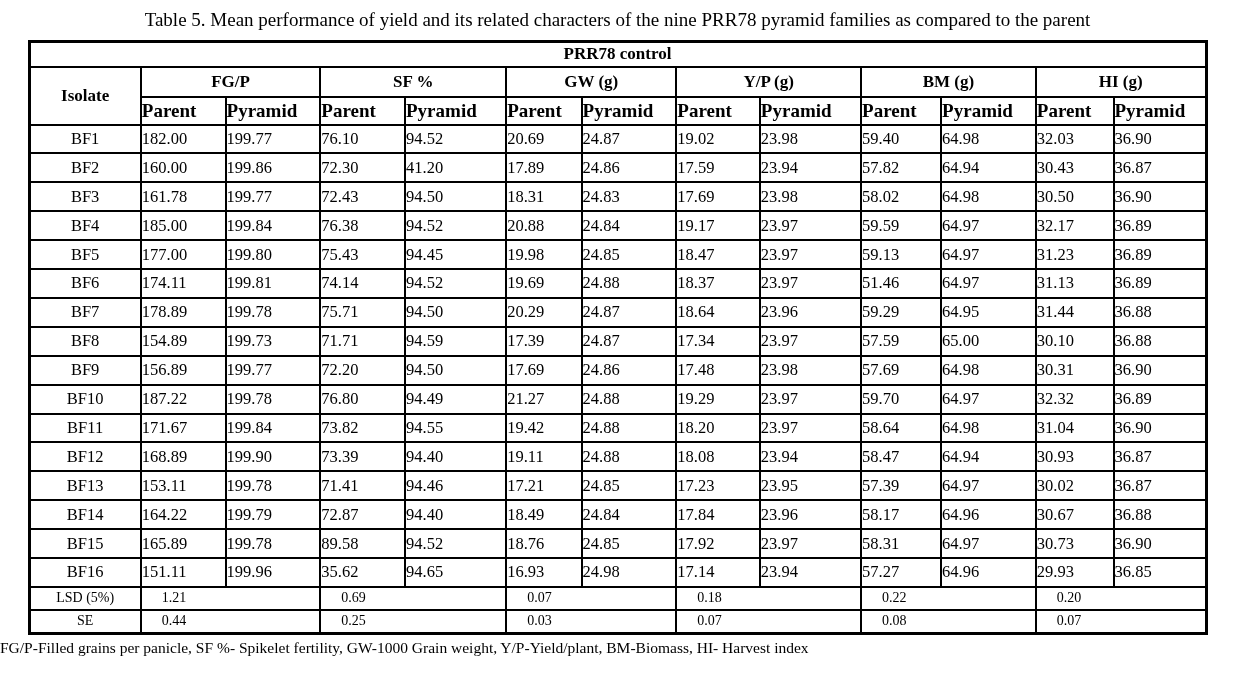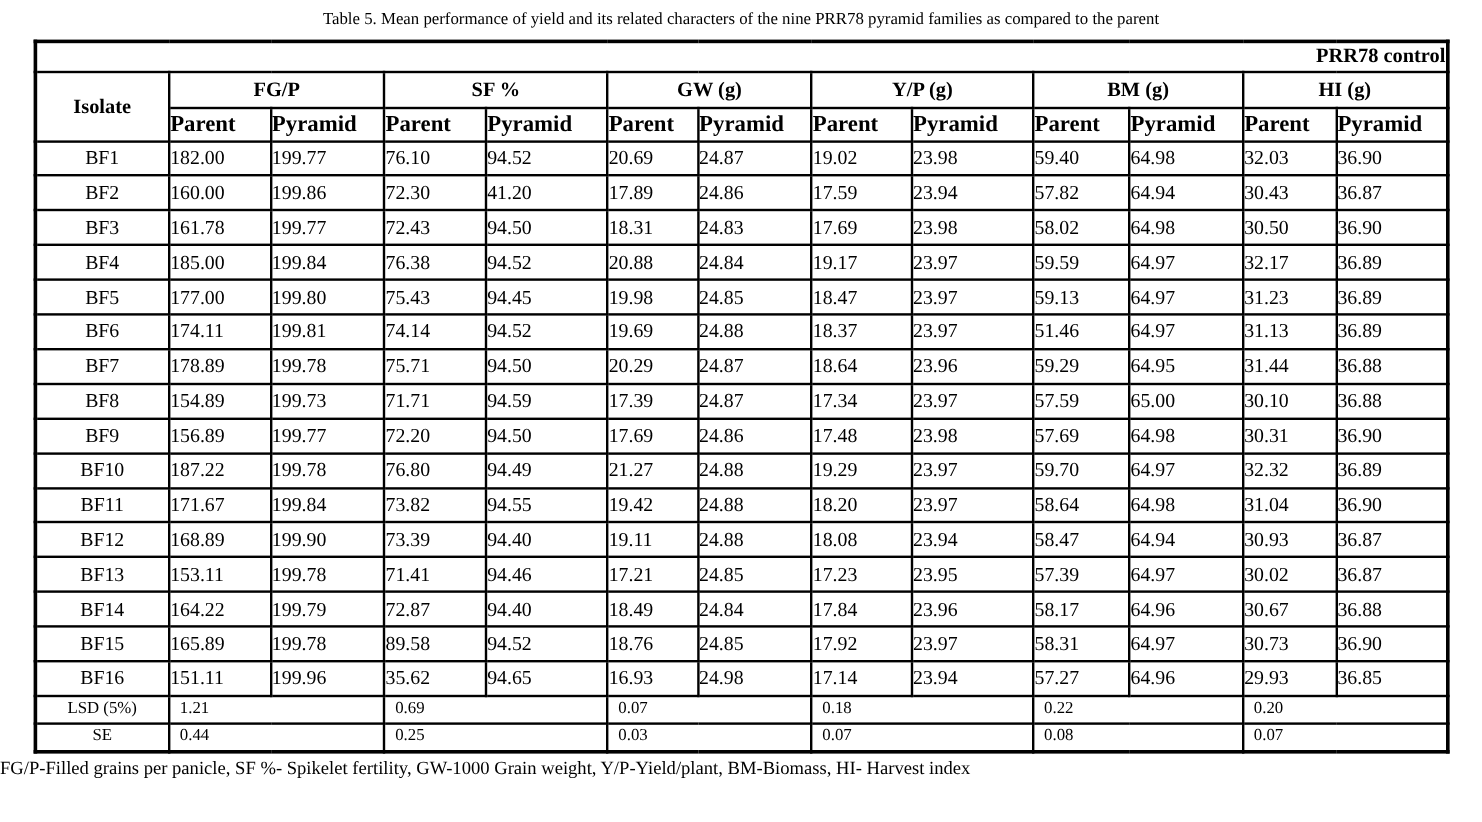--- a/index.html
+++ b/index.html
@@ -12,21 +12,21 @@
     font-family: "Liberation Serif", "DejaVu Serif", serif;
     overflow: hidden;
   }
   .page {
     width: 1235px;
     height: 685px;
     box-sizing: border-box;
   }
   .caption {
     text-align: center;
-    font-size: 14px;
+    font-size: 19px;
     line-height: 1.4;
     padding-top: 7px;
   }
   table.perf {
     border-collapse: collapse;
     table-layout: fixed;
     width: 1180px;
     margin: 6px auto 0 auto;
     border: 3px solid #000;
   }
@@ -34,21 +34,21 @@
     border: 2px solid #000;
     padding: 0;
     overflow: hidden;
     white-space: nowrap;
     font-size: 16.5px;
   }
   tr.control-row th {
     height: 23px;
     font-size: 17px;
     font-weight: bold;
-    text-align: right;
+    text-align: center;
   }
   tr.group-row th {
     height: 28px;
     font-size: 17px;
     font-weight: bold;
     text-align: center;
   }
   tr.sub-row th {
     height: 26px;
     font-size: 19px;
@@ -68,21 +68,21 @@
   }
   td.num-cell {
     text-align: left;
     padding-left: 13px;
   }
   tr.stat-row td {
     height: 21px;
     font-size: 14px;
   }
   tr.stat-row td.num-cell {
-    padding-left: 8px;
+    padding-left: 20px;
   }
   .footnote {
     text-align: left;
     font-size: 15.5px;
     margin-top: 4px;
   }
 </style>
 </head>
 <body>
 

